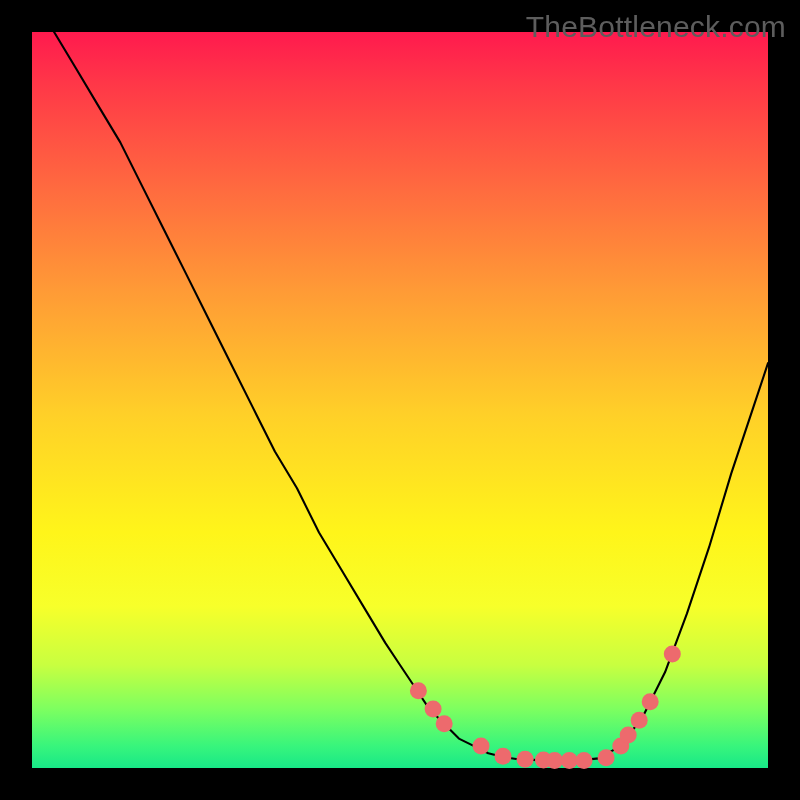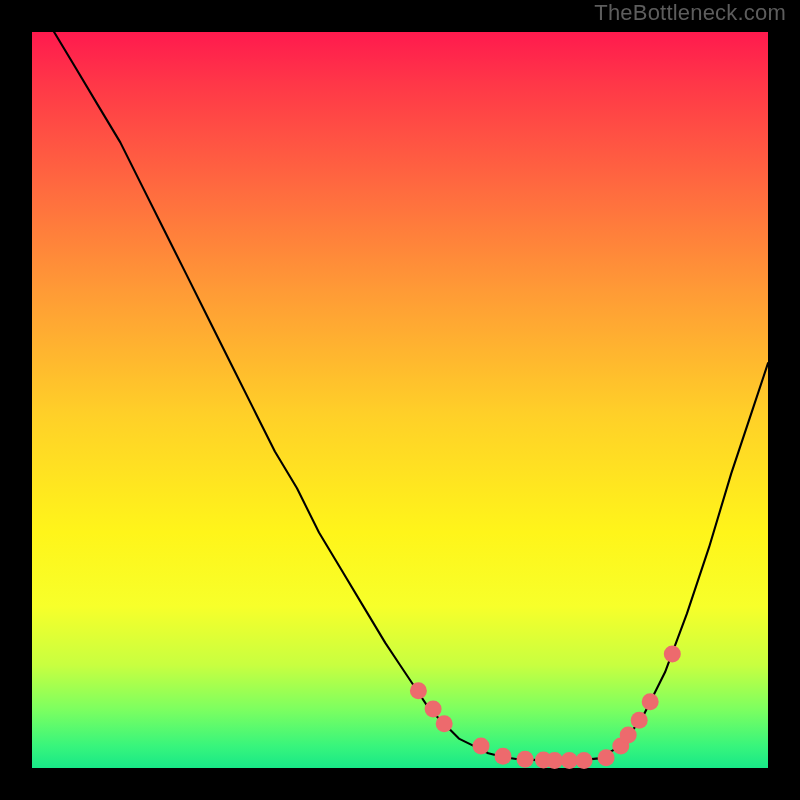--- a/index.html
+++ b/index.html
@@ -25,24 +25,24 @@
       #ffd028 52%,
       #fff51a 68%,
       #f7ff2a 78%,
       #c8ff40 86%,
       #7dff60 92%,
       #38f57c 97%,
       #18e887 100%);
   }
   .watermark {
     position: absolute;
-    top: 0;
+    top: 10px;
     right: 14px;
     color: #5d5d5d;
-    font-size: 22px;
+    font-size: 30px;
     font-weight: 500;
     letter-spacing: 0.2px;
     text-align: center;
     z-index: 10;
   }
   svg.plot {
     position: absolute;
     left: 0;
     top: 0;
     width: 736px;

